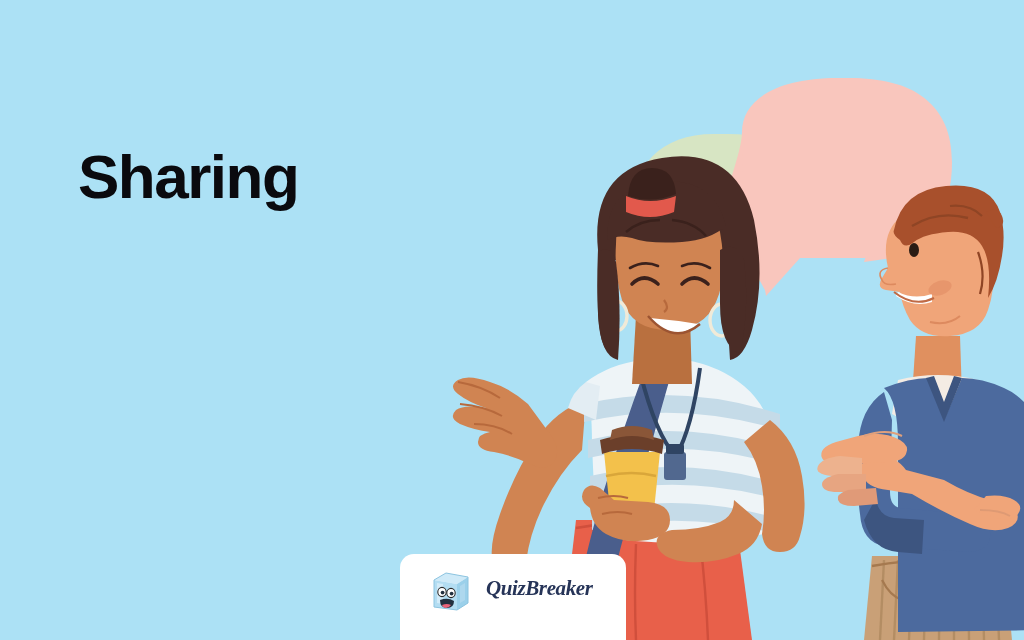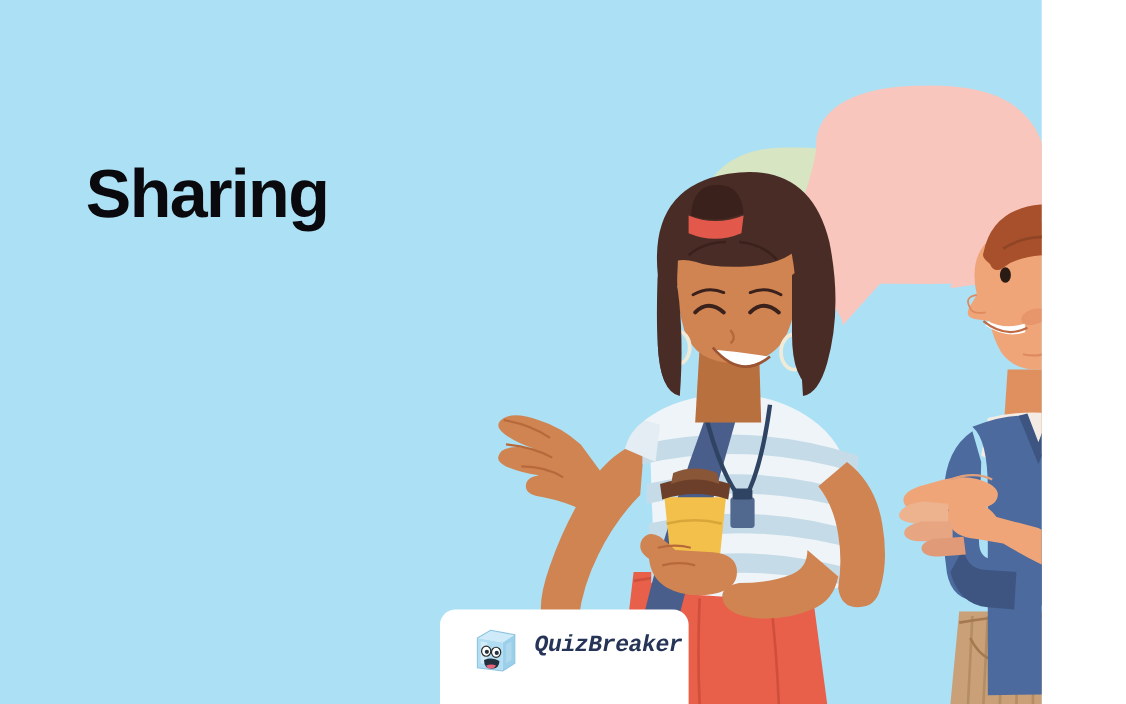--- a/index.html
+++ b/index.html
@@ -3,21 +3,21 @@
 <meta charset="utf-8">
 <title>Sharing Expectations</title>
 <style>
   html, body {
     margin: 0;
     padding: 0;
     background: #ffffff;
   }
   #stage {
     position: relative;
-    width: 947px;
+    width: 1024px;
     height: 640px;
     overflow: hidden;
     background: #ace1f5;
     font-family: "Liberation Sans", sans-serif;
   }
 
   
   #title-block {
     position: absolute;
     left: 78px;
@@ -69,21 +69,21 @@
   }
   #logo-mark {
     margin-left: 30px;
     width: 42px;
     height: 44px;
     flex: none;
   }
   #logo-word {
     margin-left: 14px;
     margin-top: 6px;
-    font-family: Liberation Mono, monospace;
+    font-family: Liberation Serif, serif;
     font-weight: 700;
     font-style: italic;
     font-size: 21px;
     letter-spacing: -0.4px;
     color: #263458;
     white-space: nowrap;
   }
 </style>
 </head>
 <body>

